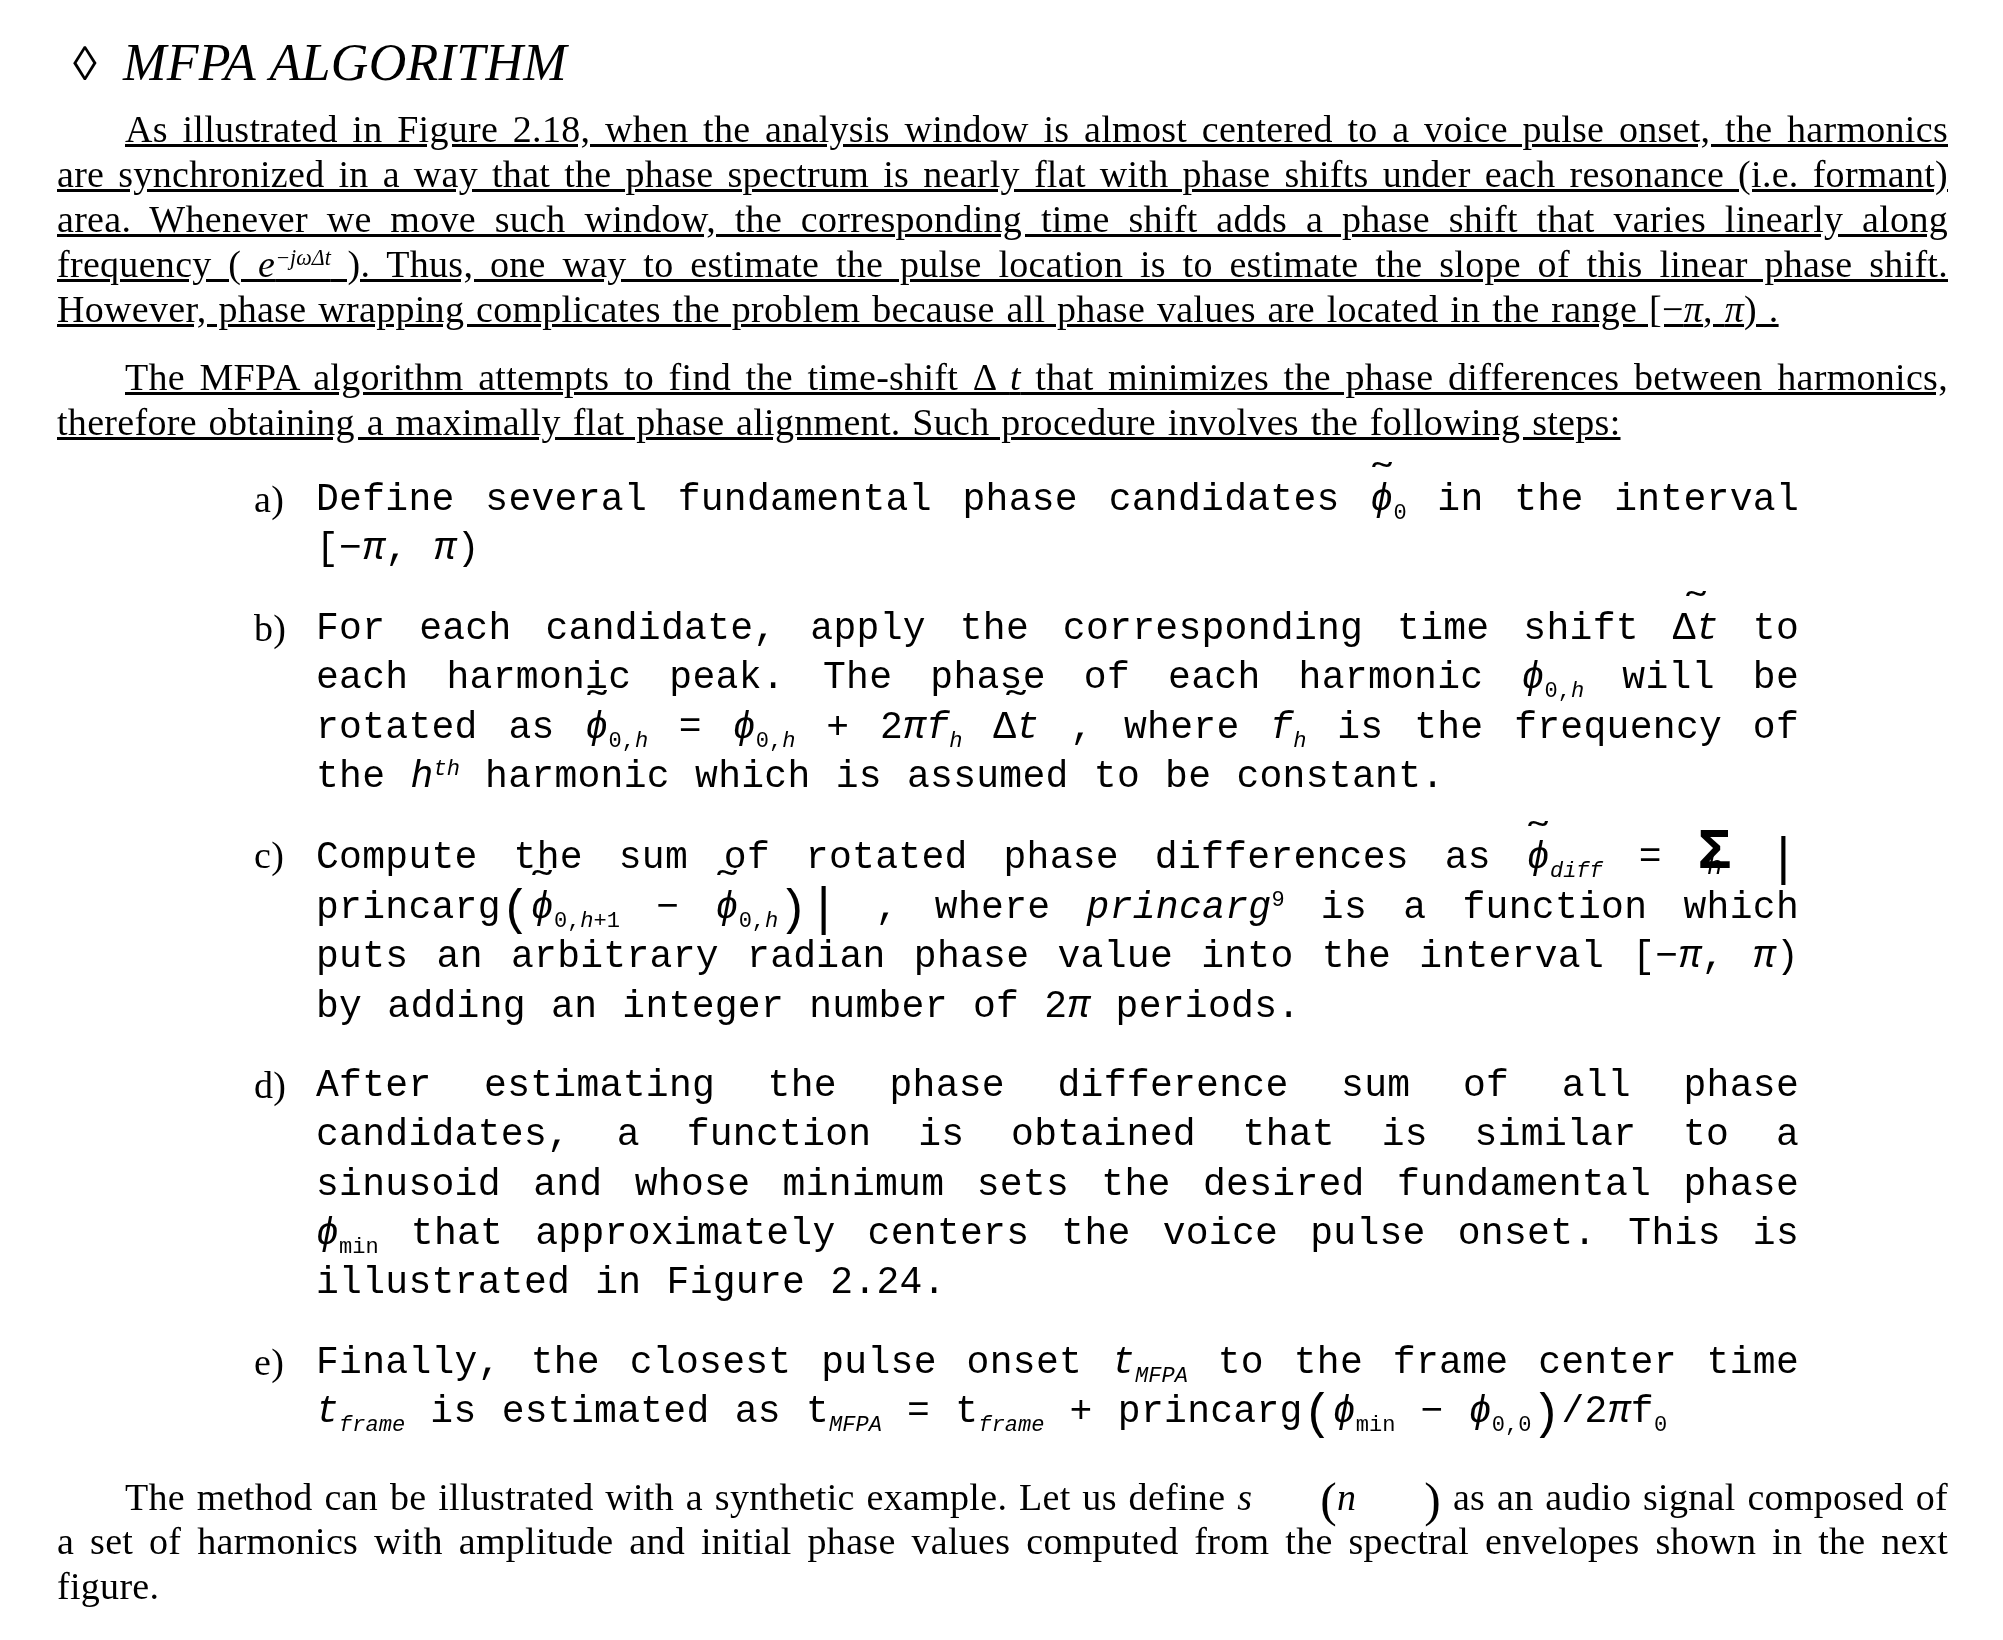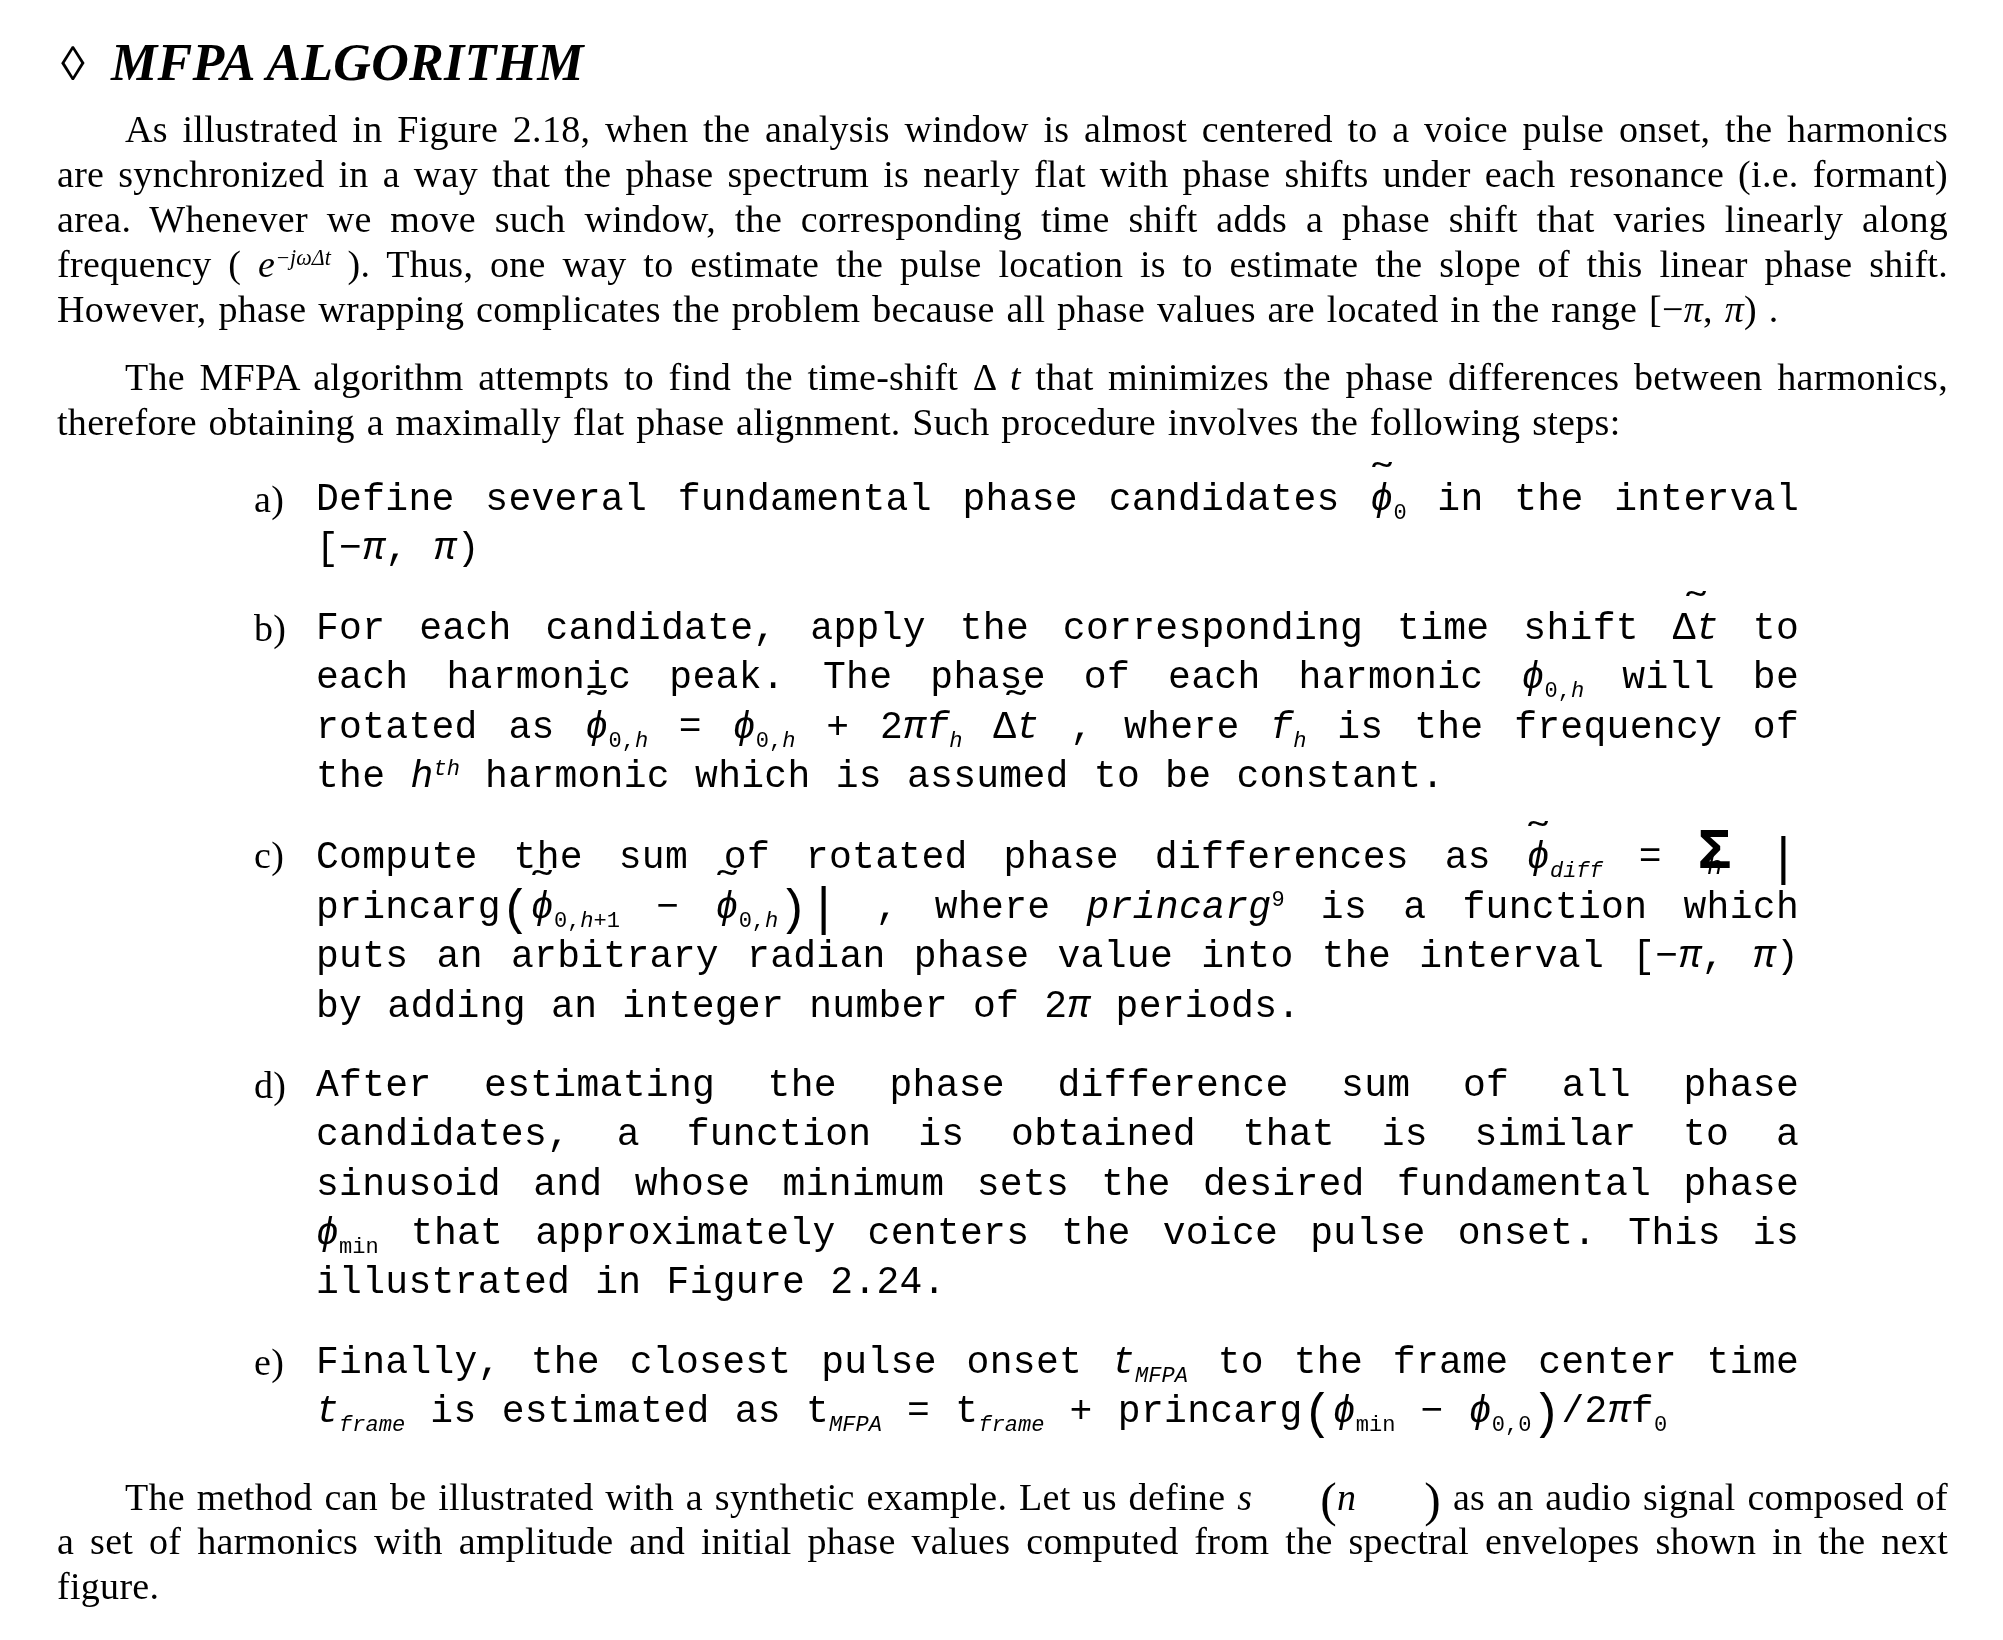--- a/index.html
+++ b/index.html
@@ -5,24 +5,24 @@
   html,body{margin:0;padding:0;}
   body{
     width:2003px;height:1640px;overflow:hidden;
     background:#ffffff;color:#000000;
     font-family:"Liberation Serif","DejaVu Serif",serif;
     font-size:38px;line-height:1.18;
     letter-spacing:0.3px;word-spacing:2px;
   }
   .page{padding:34px 55px 0 57px;}
   
-  .heading{font-style:italic;font-size:52px;line-height:1.1;margin:0 0 16px 4px;font-weight:bold;}
+  .heading{font-style:italic;font-size:52px;line-height:1.1;margin:0 0 16px 16px;font-weight:normal;}
   .heading .bullet{font-style:normal;margin-right:26px;font-size:48px;}
   
-  p.para{margin:0 0 16px 0;text-align:justify;text-indent:68px;}
+  p.para{margin:0 0 16px 0;text-align:justify;text-indent:68px;text-decoration:underline;}
   p.para.second{margin-bottom:22px;margin-top:24px;}
   p.closing{margin:38px 0 0 0;text-align:justify;text-indent:68px;}
   
   .steps{margin:30px 0 0 197px;width:1545px;}
   .step{display:flex;line-height:1.30;margin:0 0 30px 0;}
   .step:last-child{margin-bottom:0;}
   .step .lab{flex:none;width:62px;}
   .step .txt{flex:1;text-align:justify;font-family:Liberation Mono, monospace;}
   
   em{font-style:italic;}

